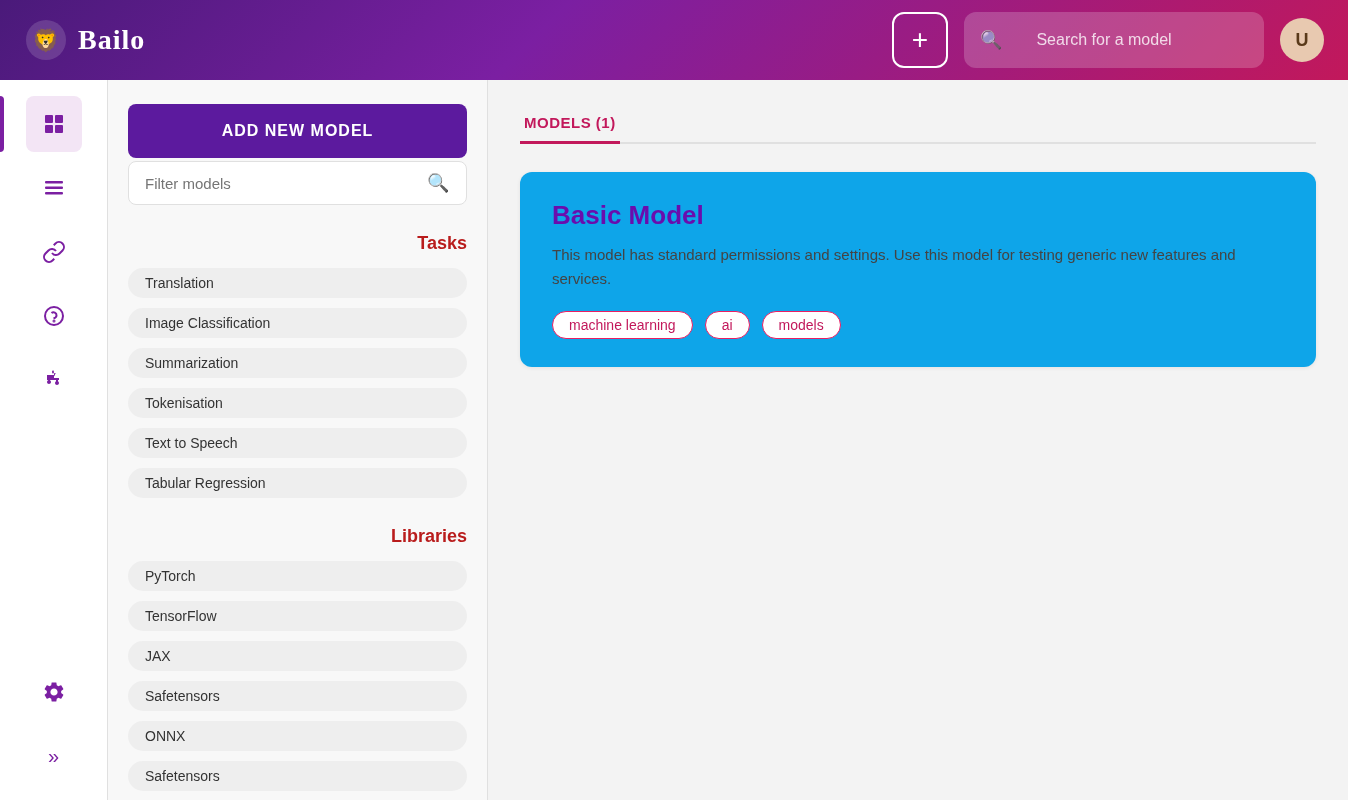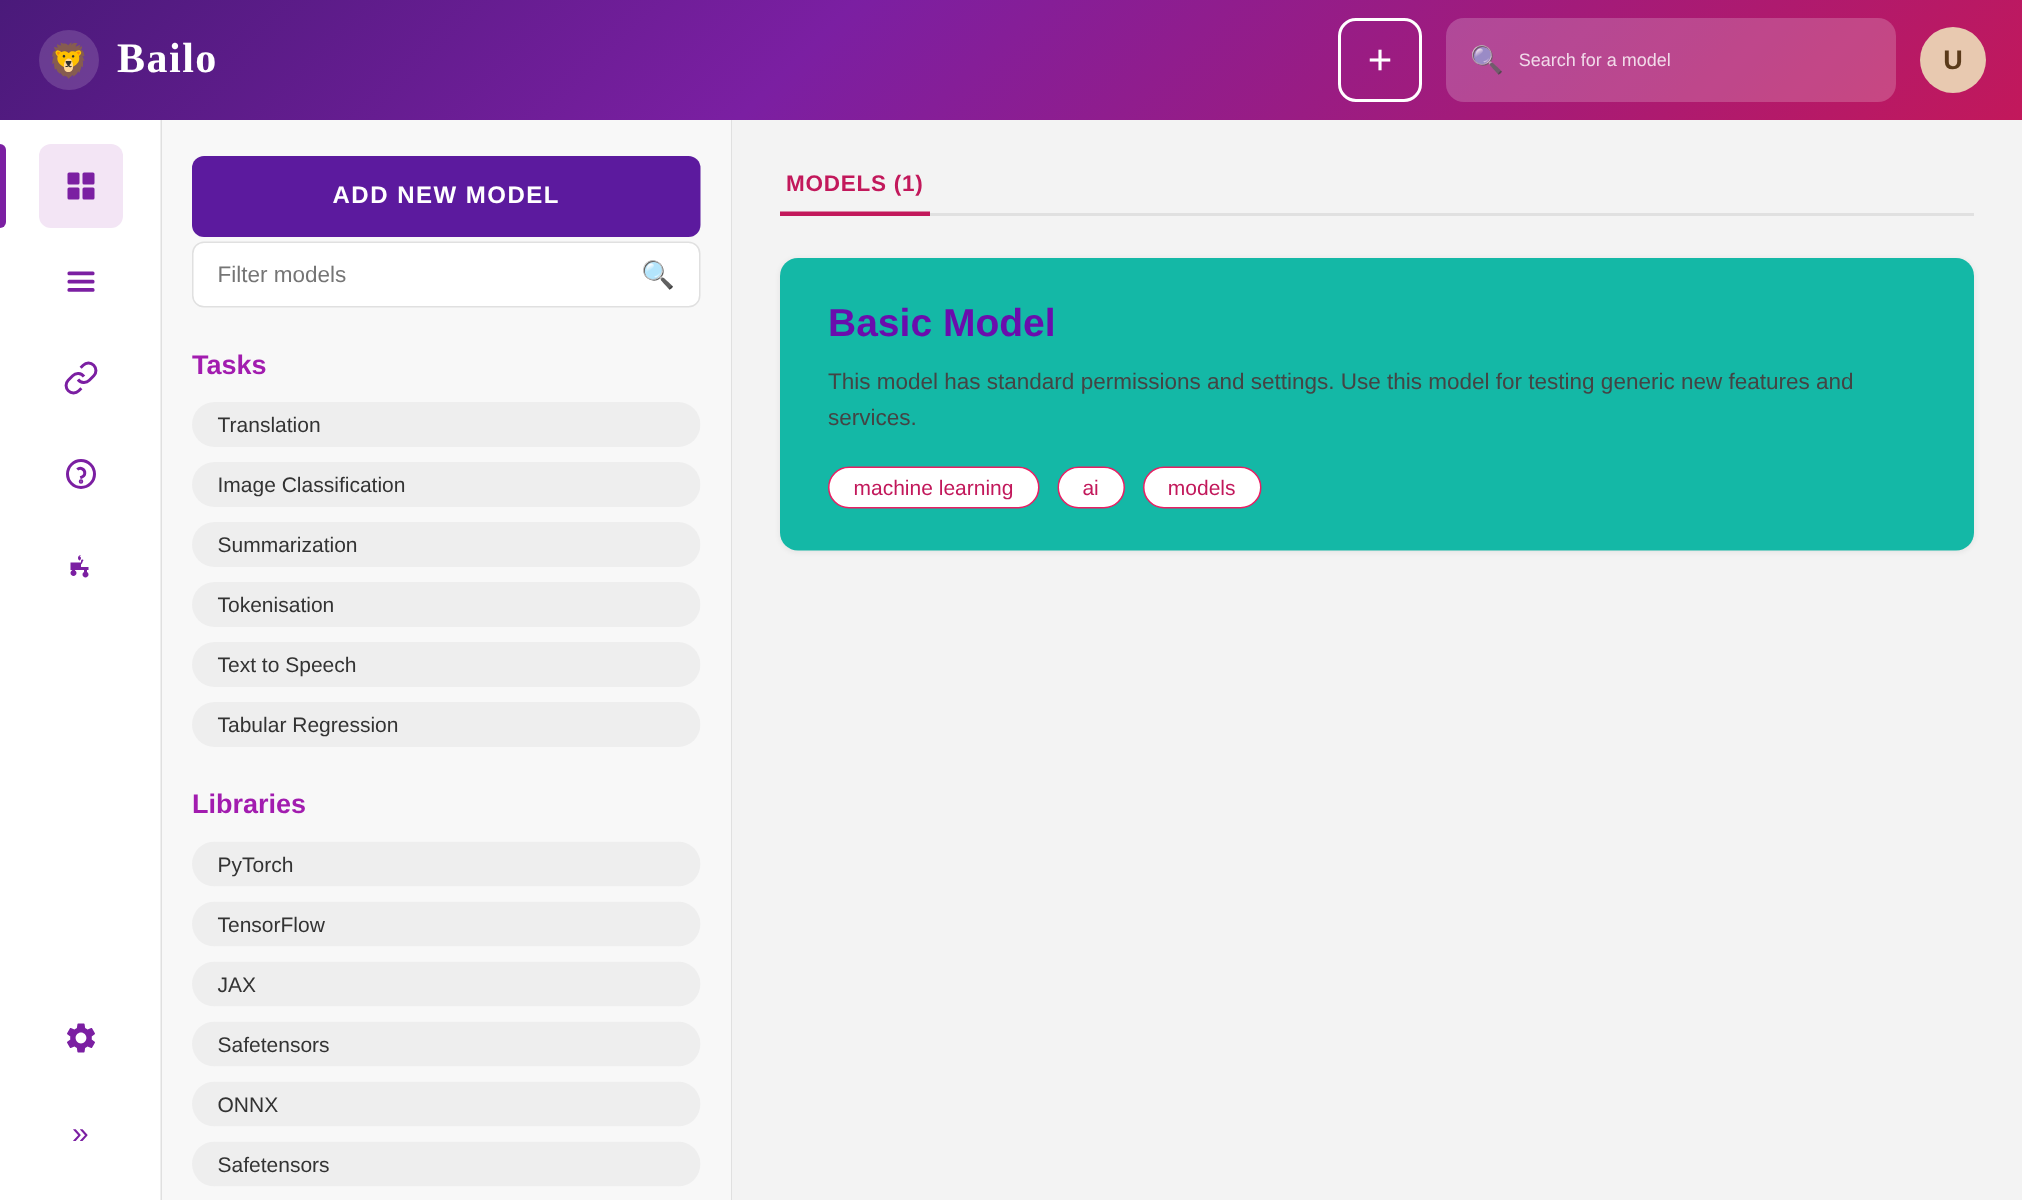--- a/index.html
+++ b/index.html
@@ -54,22 +54,23 @@
       display: flex;
       align-items: center;
       padding: 0 16px;
       gap: 10px;
     }
     .header-search input {
       background: transparent;
       border: none;
       outline: none;
       color: white;
-      font-size: 12px;
+      font-size: 16px;
       width: 100%;
+      margin-left: 24px;
     }
     .header-search input::placeholder { color: rgba(255,255,255,0.8); }
     .header-search-icon { color: rgba(255,255,255,0.8); font-size: 18px; }
     .header-avatar {
       width: 44px;
       height: 44px;
       border-radius: 50%;
       background: #e8c9b0;
       display: flex;
       align-items: center;
@@ -165,22 +166,23 @@
       font-size: 15px;
       color: #999;
       flex: 1;
       background: transparent;
     }
     .filter-search-icon { color: #e91e63; font-size: 18px; cursor: pointer; }
 
     .section-title {
       font-size: 18px;
       font-weight: 700;
-      color: #a21caf;
+      color: #b91c1c;
       margin-bottom: 14px;
+      text-align: right;
     }
     .tags-row {
       display: flex;
       flex-wrap: wrap;
       gap: 10px;
       margin-bottom: 12px;
       flex-direction: column;
     }
     .tag-chip {
       background: #eeeeee;
@@ -210,21 +212,21 @@
       padding: 10px 4px;
       font-size: 15px;
       font-weight: 700;
       color: #c2185b;
       border-bottom: 3px solid #c2185b;
       margin-bottom: -2px;
       letter-spacing: 0.5px;
       cursor: pointer;
     }
     .model-card {
-      background: #14b8a6;
+      background: #0ea5e9;
       border-radius: 12px;
       padding: 28px 32px;
       box-shadow: 0 1px 4px rgba(0,0,0,0.07);
     }
     .model-card-title {
       font-size: 26px;
       font-weight: 700;
       color: #6a0dad;
       margin-bottom: 12px;
     }

